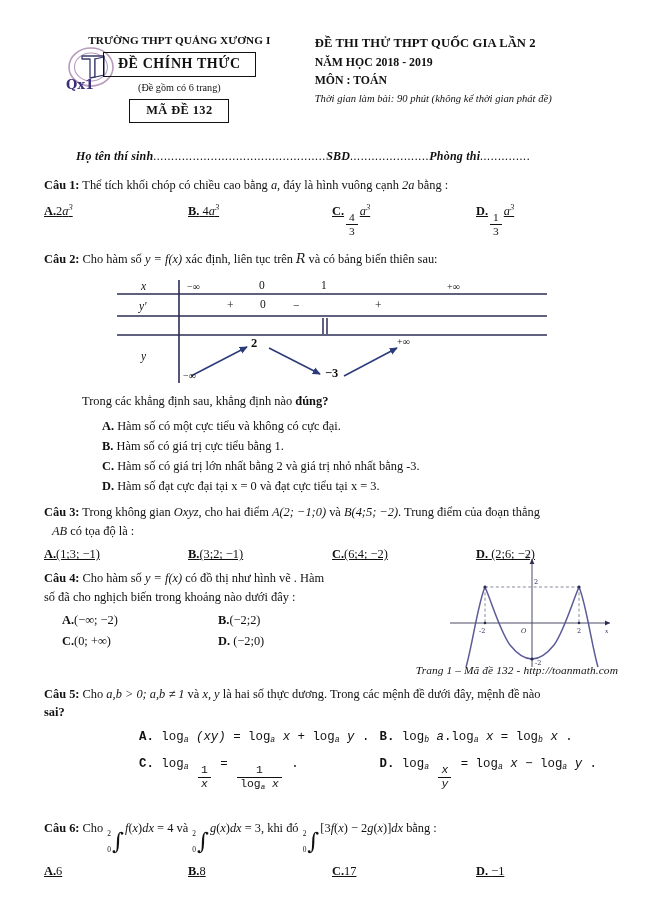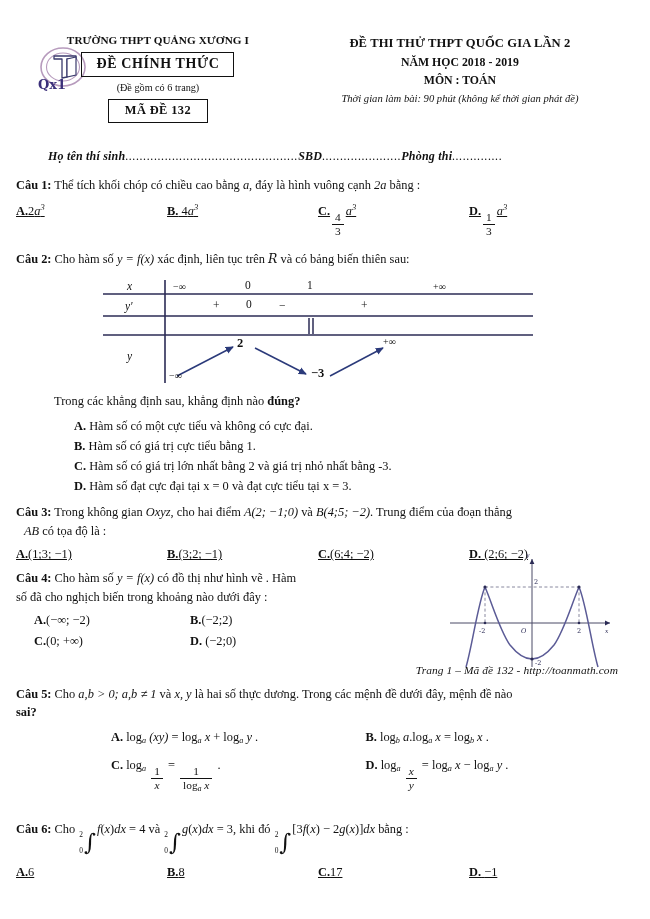--- a/index.html
+++ b/index.html
@@ -6,26 +6,26 @@
   html, body { margin: 0; padding: 0; }
   body {
     width: 650px;
     height: 919px;
     background: #ffffff;
     font-family: "Liberation Serif", "DejaVu Serif", serif;
     color: #111;
     position: relative;
     overflow: hidden;
   }
-  .page { position: relative; width: 650px; height: 713px; padding: 28px 30px 10px 16px; }
+  .page { position: relative; width: 650px; height: 713px; padding: 28px 30px 10px 44px; }
 
   
   .header { display: flex; width: 100%; }
   .hdr-left { width: 47%; position: relative; text-align: center; padding-top: 6px; }
-  .hdr-right { width: 53%; text-align: center; padding-top: 6px; }
+  .hdr-right { width: 53%; text-align: left; padding-top: 6px; }
 
   .school-name { font-size: 11.2px; font-weight: bold; letter-spacing: .1px; }
   .badge-row { position: relative; display: flex; justify-content: center; margin-top: 6px; }
   .box-official {
     border: 1.4px solid #111; padding: 3px 14px 4px 14px;
     font-size: 14px; font-weight: bold; letter-spacing: .6px; background: transparent;
     position: relative; z-index: 2; text-align: right;
   }
   .logo-wrap { position: absolute; left: 20px; top: -8px; width: 62px; height: 52px; z-index: 1; }
   .pages-note { font-size: 10.2px; margin-top: 5px; }
@@ -51,21 +51,21 @@
   .q-label { font-weight: bold; }
   .q-line2 { font-size: 12.4px; line-height: 1.5; }
 
   .opts { display: flex; width: 100%; margin-top: 7px; font-size: 12.4px; text-decoration: underline; }
   .opts .o { flex: 1 1 0; }
   .opt-b { font-weight: bold; }
 
   .opts-stack { margin-top: 5px; padding-left: 58px; font-size: 12.4px; line-height: 1.62; }
   .opts-2col { display: flex; margin-top: 8px; padding-left: 95px; font-size: 12.4px; }
   .opts-2col .col { width: 50%; }
-  .opts-2col .col .row { margin-bottom: 13px; }
+  .opts-2col .col .row { margin-bottom: 13px; font-family: Liberation Mono, monospace; }
 
   .opts-half { display: flex; width: 330px; margin-top: 6px; font-size: 12.4px; }
   .opts-half .o { flex: 1 1 0; }
 
   
   .it { font-style: italic; }
   sup.pw { font-size: .68em; vertical-align: super; font-style: italic; }
   sub.sb { font-size: .66em; vertical-align: -.28em; font-style: italic; }
   .frac { display: inline-flex; flex-direction: column; vertical-align: -0.48em;
           text-align: center; margin: 0 2px; line-height: 1.05; }

